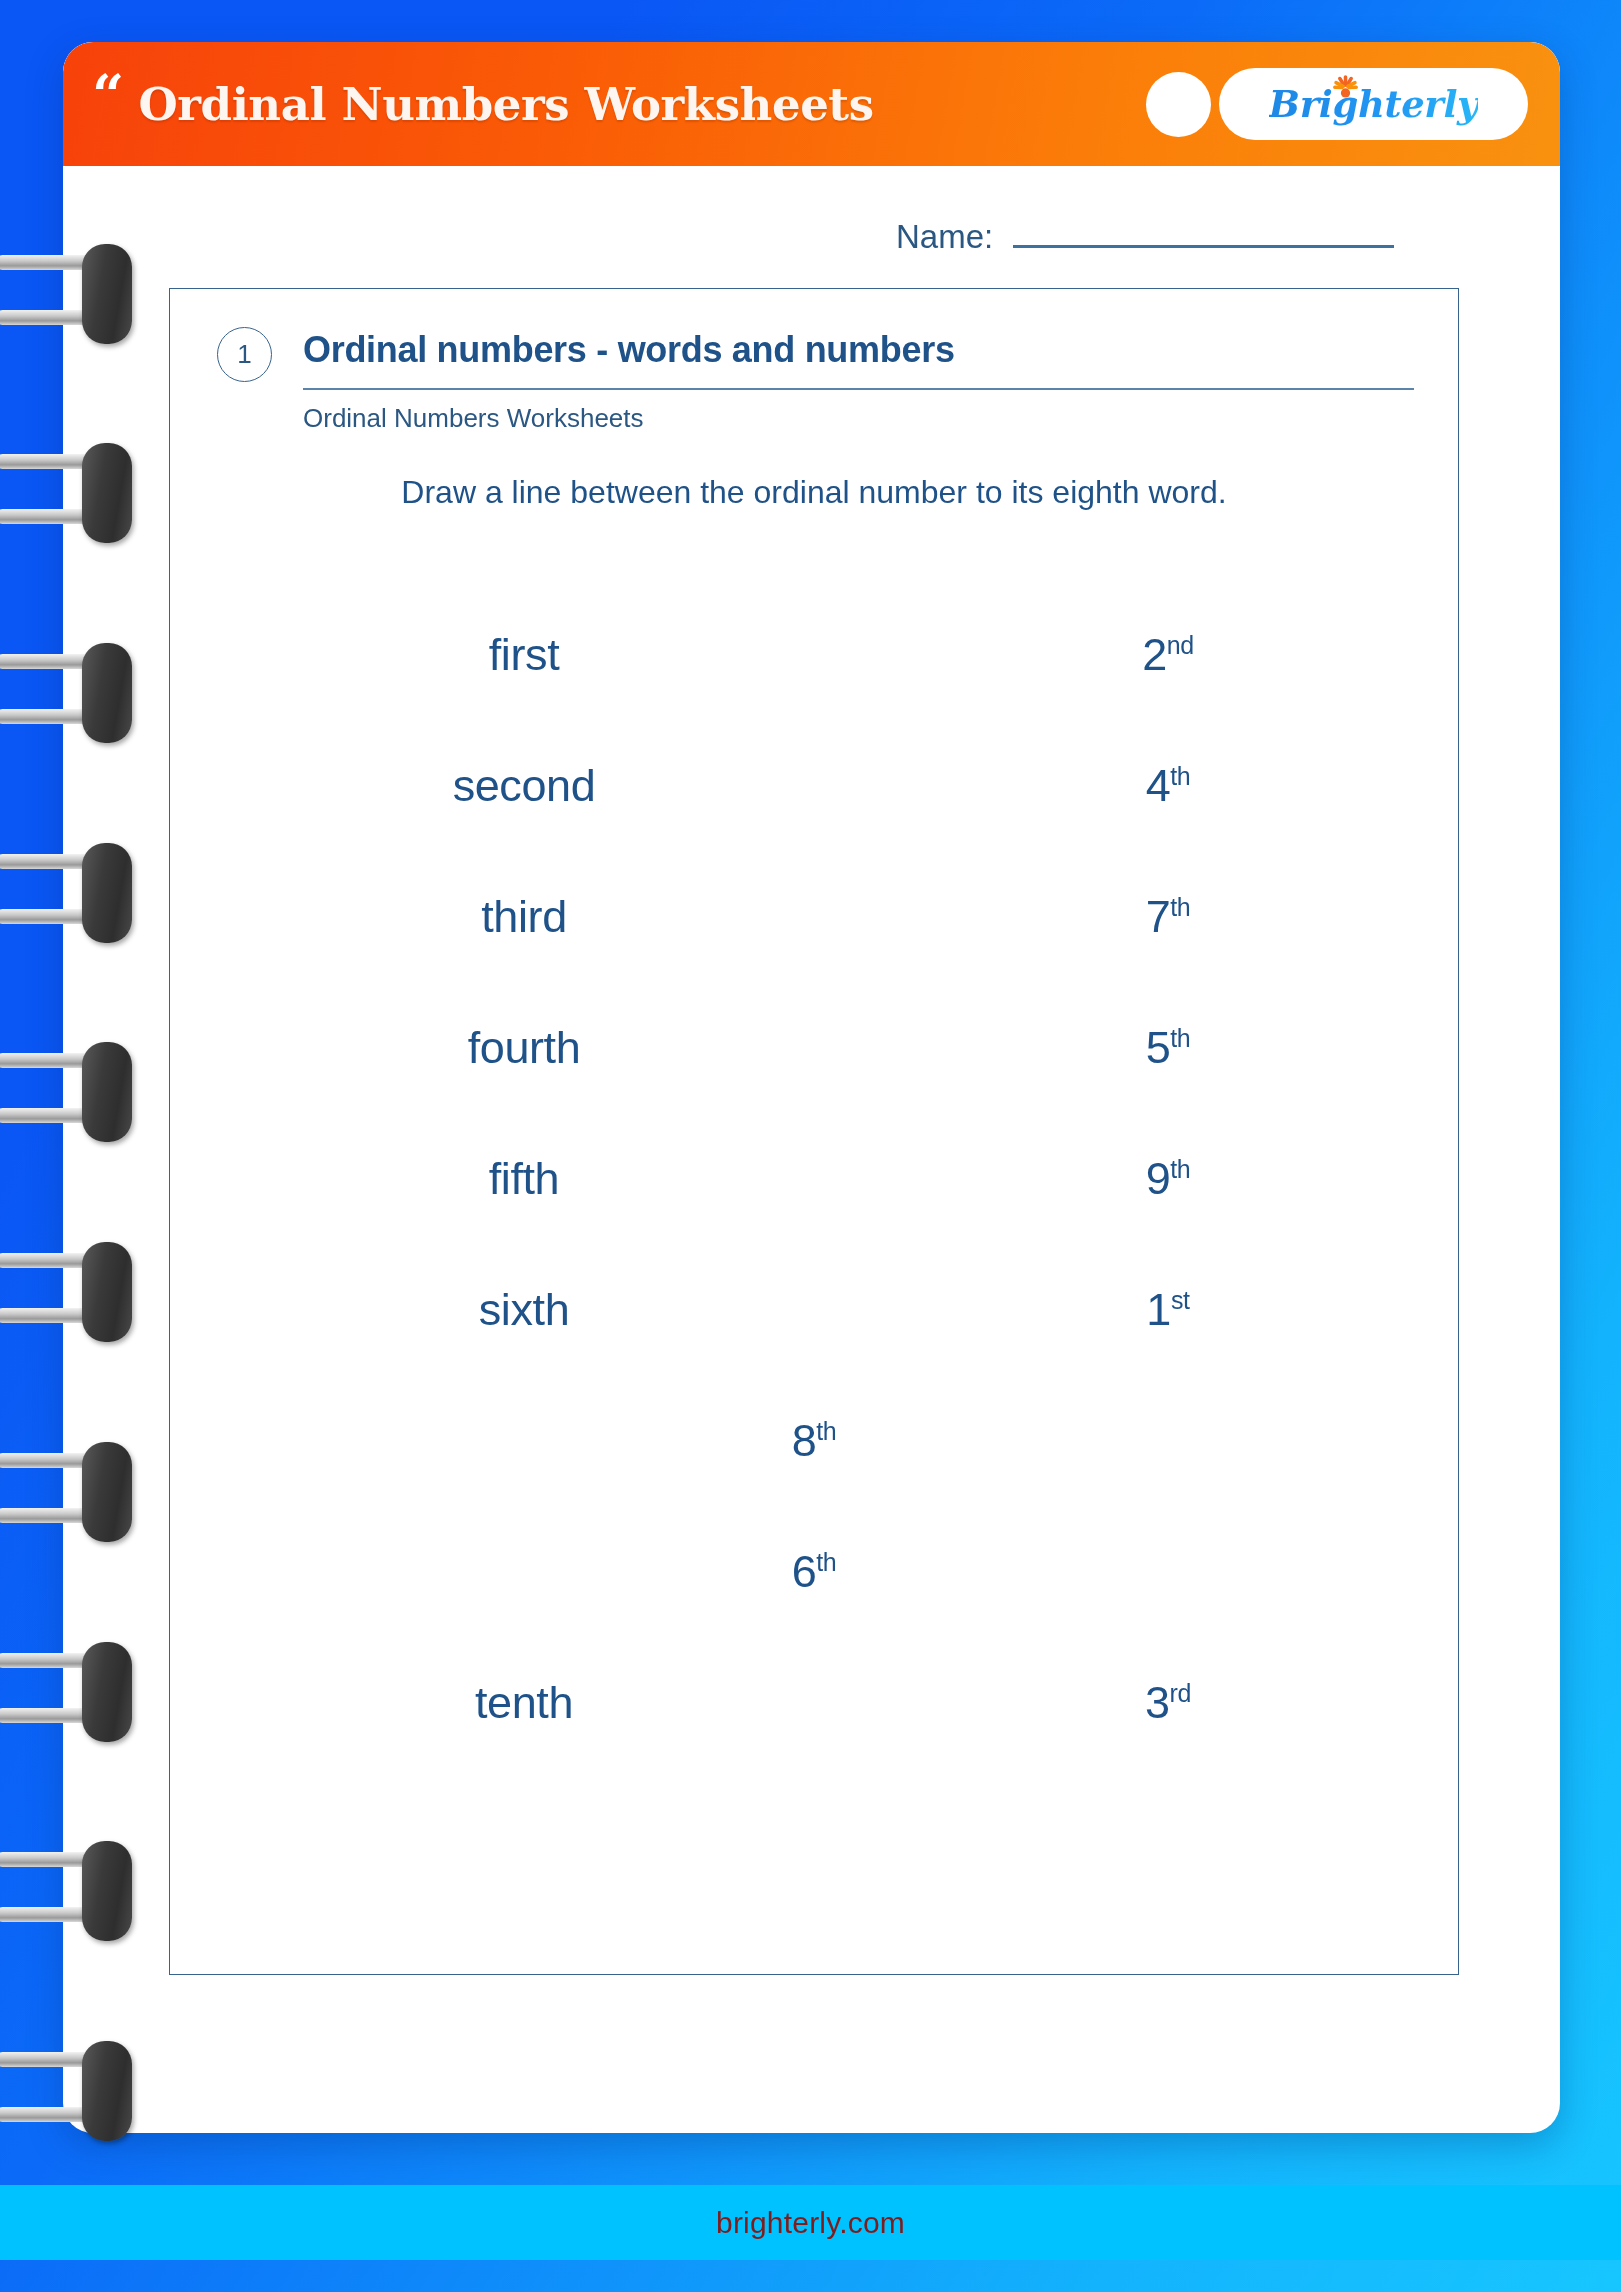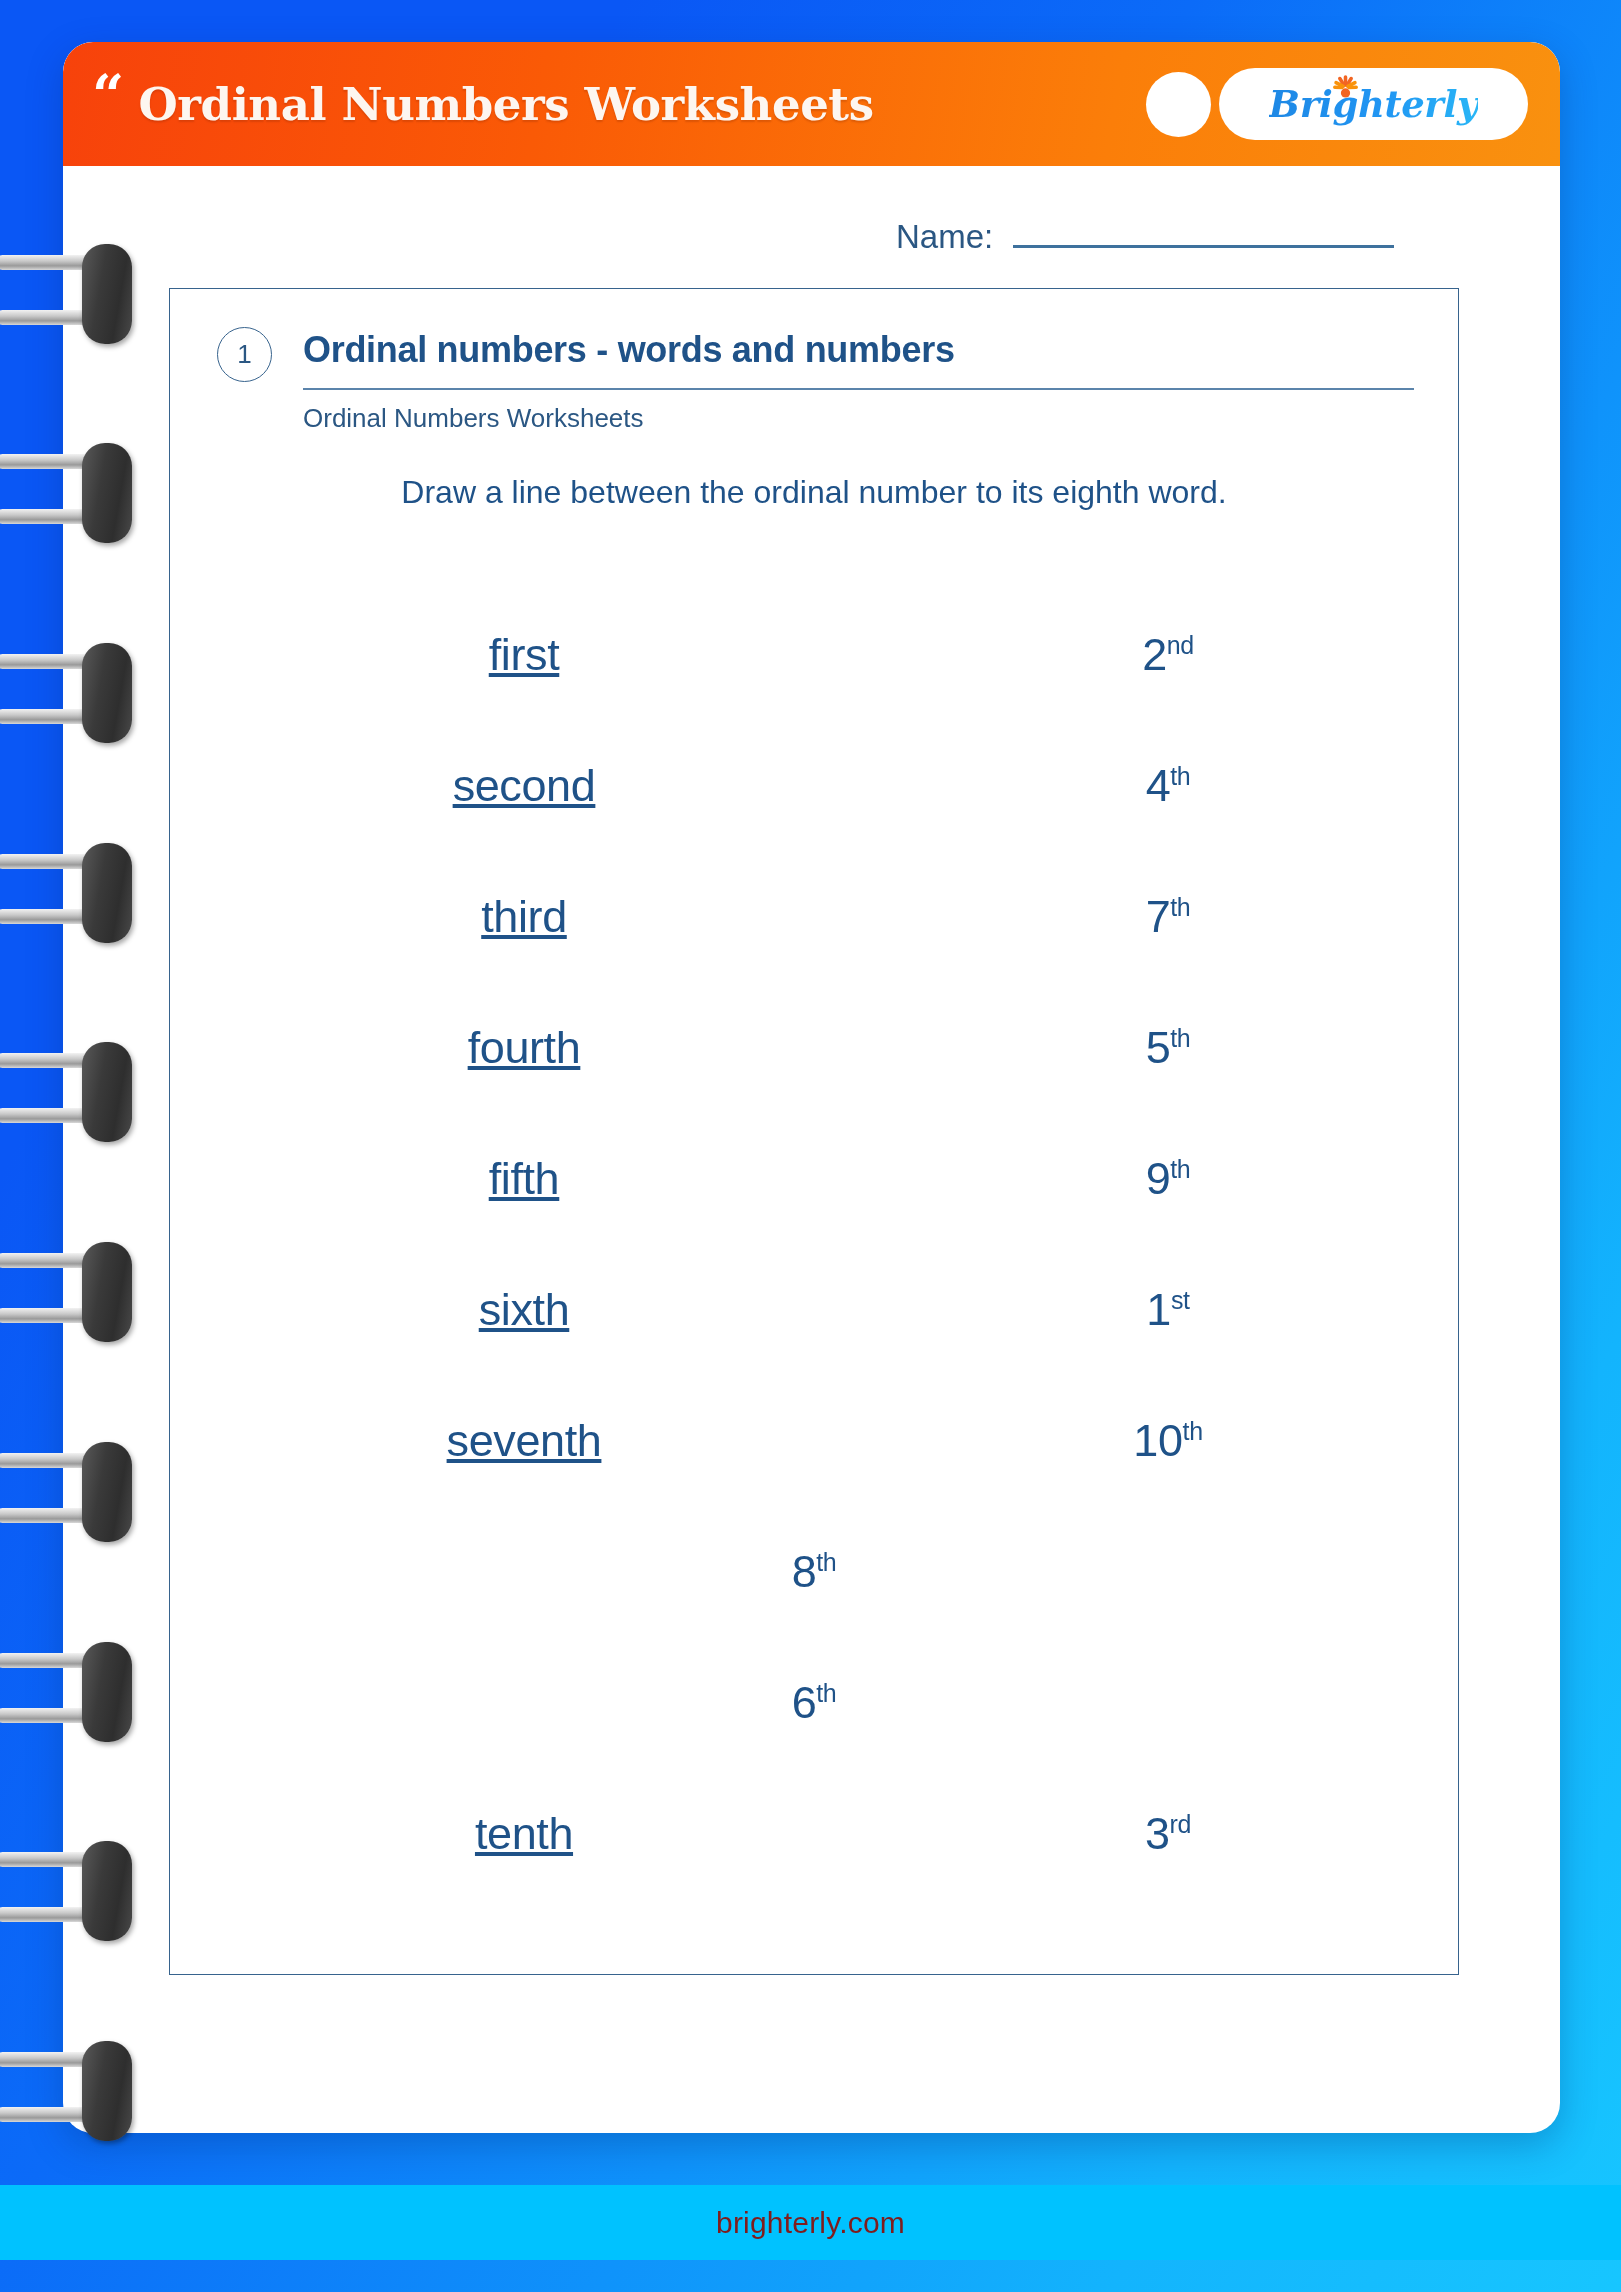--- a/index.html
+++ b/index.html
@@ -222,21 +222,20 @@
     display: flex;
     align-items: center;
   }
 
   .word-cell {
     width: 708px;
     text-align: center;
     font-size: 45px;
     color: #1f5288;
     letter-spacing: -0.4px;
-    text-decoration: underline;
   }
 
   .num-cell {
     flex: 1;
     text-align: center;
     font-size: 45px;
     color: #1f5288;
     white-space: nowrap;
     letter-spacing: -0.4px;
   }
@@ -375,24 +374,20 @@
           </div>
           <div class="match-row">
             <div class="word-cell">fifth</div>
             <div class="num-cell"><span>9</span><span class="suffix">th</span></div>
           </div>
           <div class="match-row">
             <div class="word-cell">sixth</div>
             <div class="num-cell"><span>1</span><span class="suffix">st</span></div>
           </div>
           <div class="match-row">
-            <div class="word-cell">seventh</div>
-            <div class="num-cell"><span>10</span><span class="suffix">th</span></div>
-          </div>
-          <div class="match-row">
             <div class="num-cell"><span>8</span><span class="suffix">th</span></div>
           </div>
           <div class="match-row">
             <div class="num-cell"><span>6</span><span class="suffix">th</span></div>
           </div>
           <div class="match-row">
             <div class="word-cell">tenth</div>
             <div class="num-cell"><span>3</span><span class="suffix">rd</span></div>
           </div>
         </div>

